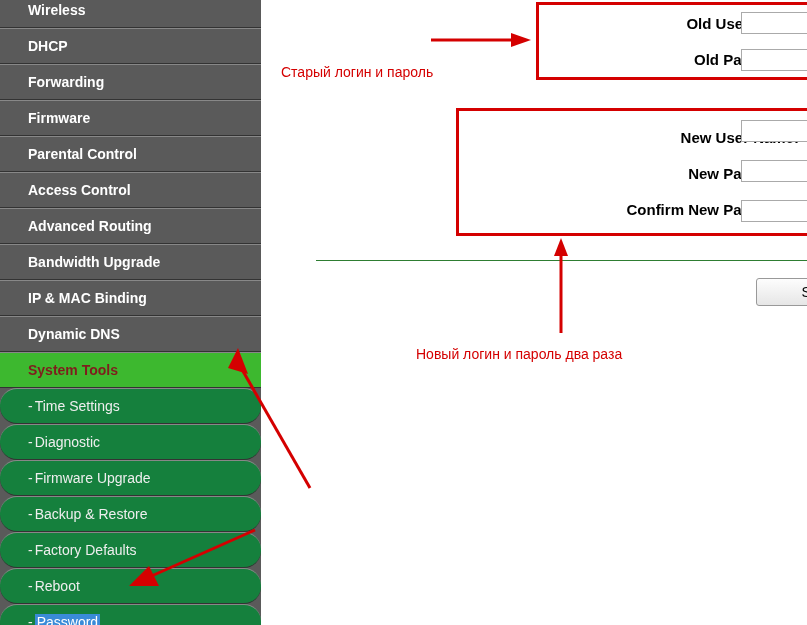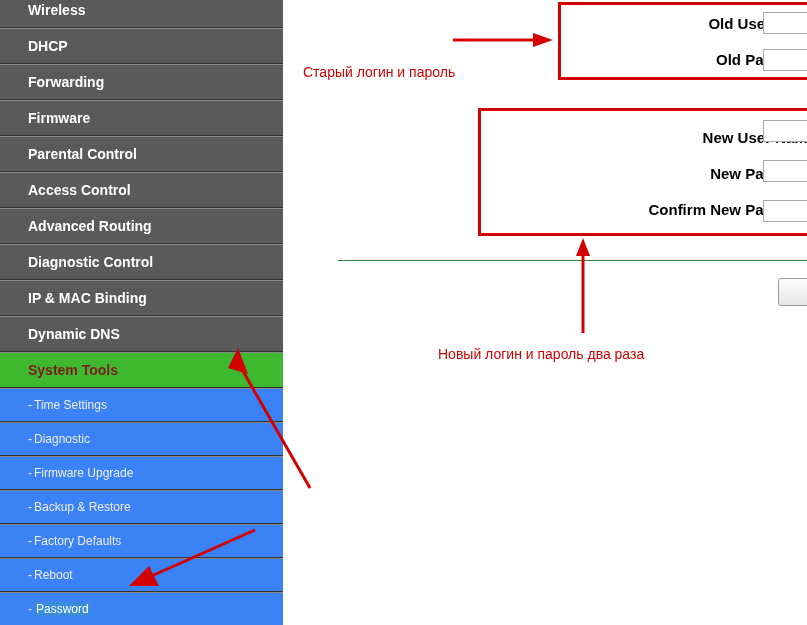--- a/index.html
+++ b/index.html
@@ -7,21 +7,21 @@
       font-family: Arial, Helvetica, sans-serif;
       font-size: 13px;
       width: 807px;
       height: 625px;
       overflow: hidden;
       position: relative;
       background: #fff;
     }
     .container { display: flex; height: 100%; }
     .sidebar {
-      width: 283px;
+      width: 261px;
       background: #5a5a5a;
       flex-shrink: 0;
       position: relative;
     }
     .menu-item {
       display: block;
       padding: 9px 12px 9px 28px;
       color: #fff;
       font-weight: bold;
       border-top: 1px solid #888;
@@ -34,23 +34,24 @@
     .menu-item.active {
       background: #3db82f;
       color: #7f1d1d;
     }
     .menu-sub {
       display: block;
       padding: 9px 12px 9px 28px;
       color: #eee;
       border-top: 1px solid #888;
       border-bottom: 1px solid #333;
-      background: #3b82f6;
+      background: #15803d;
       cursor: pointer;
-      font-size: 12px;
+      font-size: 14px;
+      border-radius: 17px;
     }
     .menu-sub .dash { margin-right: 2px; }
     .menu-sub .highlighted {
       background: #3a8bd8;
       color: #fff;
       padding: 0 2px;
     }
     .content {
       flex: 1;
       background: #fff;
@@ -132,21 +133,21 @@
 
 <div class="container">
   <div class="sidebar">
     <div class="menu-item first-cut"><span>Wireless</span></div>
     <div class="menu-item"><span>DHCP</span></div>
     <div class="menu-item"><span>Forwarding</span></div>
     <div class="menu-item"><span>Firmware</span></div>
     <div class="menu-item"><span>Parental Control</span></div>
     <div class="menu-item"><span>Access Control</span></div>
     <div class="menu-item"><span>Advanced Routing</span></div>
-    <div class="menu-item"><span>Diagnostic Control</span></div>
+    <div class="menu-item"><span>Bandwidth Upgrade</span></div>
     <div class="menu-item"><span>IP &amp; MAC Binding</span></div>
     <div class="menu-item"><span>Dynamic DNS</span></div>
     <div class="menu-item active"><span>System Tools</span></div>
 
     <div class="menu-sub"><span class="dash">-</span><span>Time Settings</span></div>
     <div class="menu-sub"><span class="dash">-</span><span>Diagnostic</span></div>
     <div class="menu-sub"><span class="dash">-</span><span>Firmware Upgrade</span></div>
     <div class="menu-sub"><span class="dash">-</span><span>Backup &amp; Restore</span></div>
     <div class="menu-sub"><span class="dash">-</span><span>Factory Defaults</span></div>
     <div class="menu-sub"><span class="dash">-</span><span>Reboot</span></div>

